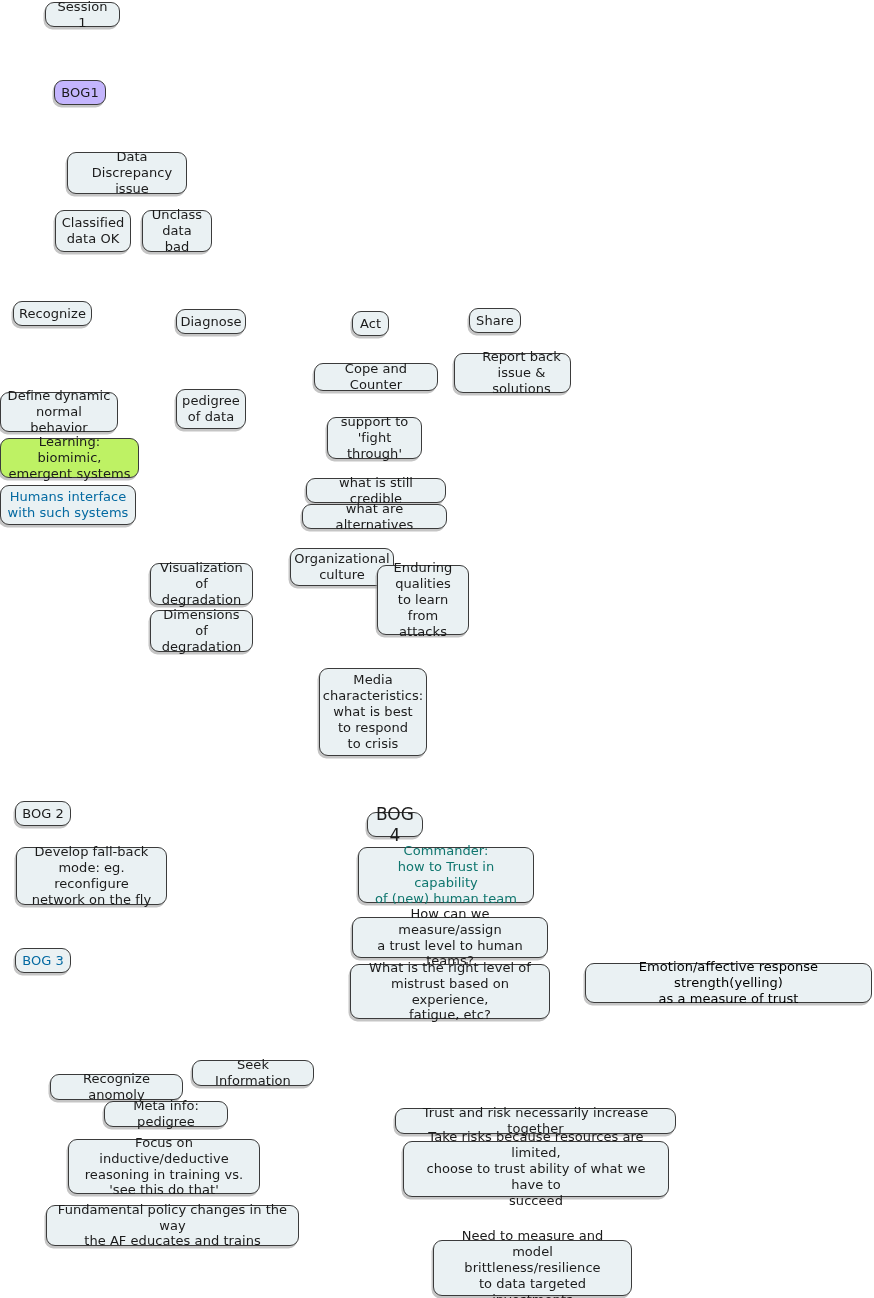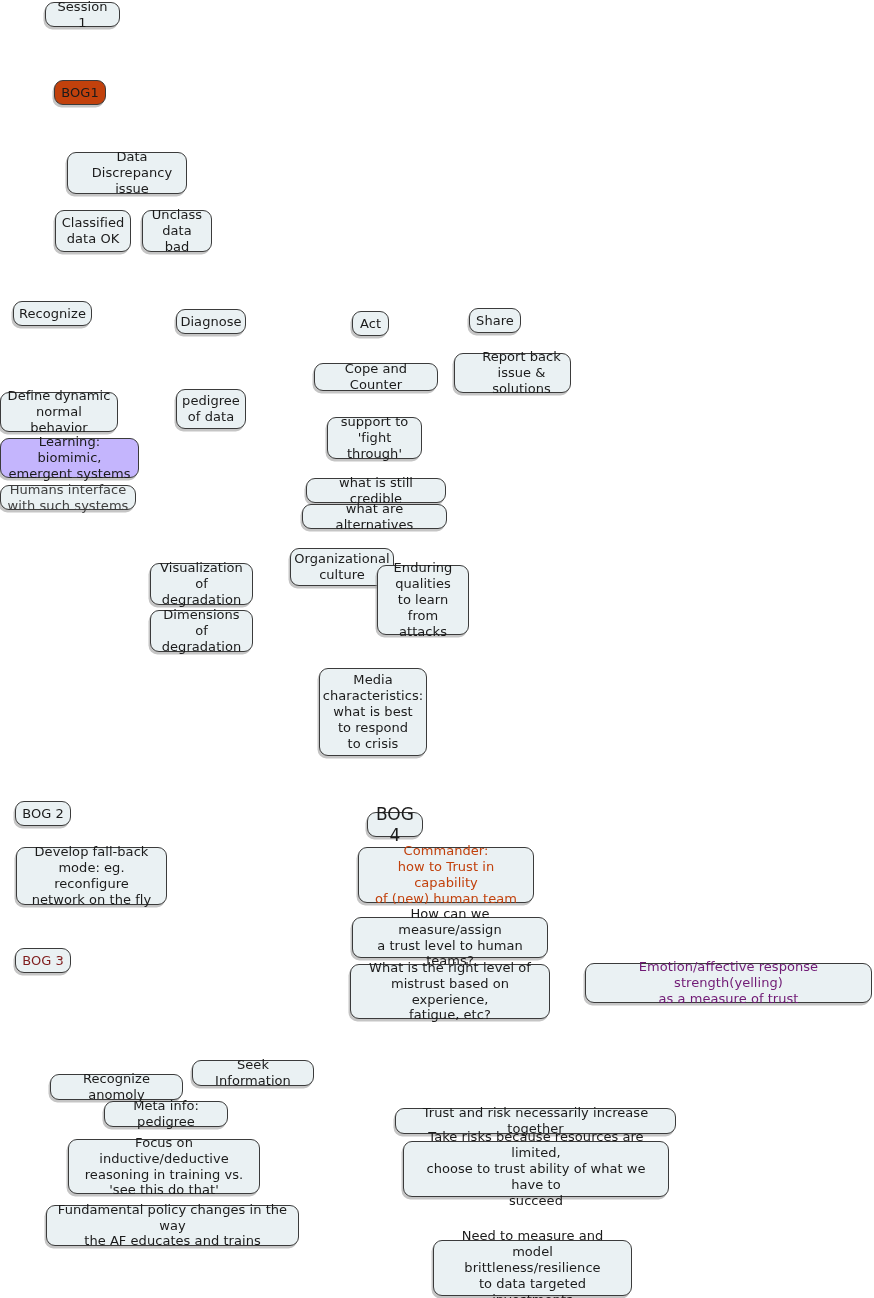--- a/index.html
+++ b/index.html
@@ -38,41 +38,41 @@
     box-shadow: -1.5px 2.5px 0 0 rgba(150,150,150,0.55);
     font-size: 13px;
     letter-spacing: 0.05px;
   }
 </style>
 </head>
 <body style="background: rgb(255, 255, 255);">
 
 <div id="canvas">
     <div class="node" style="left: 45px; top: 2px; width: 75px; height: 25px; font-size: 13px; background: rgb(234, 241, 243); border-color: rgb(59, 59, 59); color: rgb(27, 27, 27);">Session 1</div>
-    <div class="node" style="left: 54px; top: 80px; width: 52px; height: 25px; font-size: 13px; background: #c2410c; border-color: rgb(59, 59, 59); color: rgb(27, 27, 27);">BOG1</div>
+    <div class="node" style="left: 54px; top: 80px; width: 52px; height: 25px; font-size: 13px; background: #c4b5fd; border-color: rgb(59, 59, 59); color: rgb(27, 27, 27);">BOG1</div>
     <div class="node" style="left: 67px; top: 152px; width: 120px; height: 42px; font-size: 13px; background: rgb(234, 241, 243); border-color: rgb(59, 59, 59); color: rgb(27, 27, 27); padding-left: 16px;">Data Discrepancy
 issue</div>
     <div class="node" style="left: 55px; top: 210px; width: 76px; height: 42px; font-size: 13px; background: rgb(234, 241, 243); border-color: rgb(59, 59, 59); color: rgb(27, 27, 27);">Classified
 data OK</div>
     <div class="node" style="left: 142px; top: 210px; width: 70px; height: 42px; font-size: 13px; background: rgb(234, 241, 243); border-color: rgb(59, 59, 59); color: rgb(27, 27, 27);">Unclass
 data bad</div>
     <div class="node" style="left: 13px; top: 301px; width: 79px; height: 25px; font-size: 13px; background: rgb(234, 241, 243); border-color: rgb(59, 59, 59); color: rgb(27, 27, 27);">Recognize</div>
     <div class="node" style="left: 176px; top: 309px; width: 70px; height: 25px; font-size: 13px; background: rgb(234, 241, 243); border-color: rgb(59, 59, 59); color: rgb(27, 27, 27);">Diagnose</div>
     <div class="node" style="left: 352px; top: 311px; width: 37px; height: 25px; font-size: 13px; background: rgb(234, 241, 243); border-color: rgb(59, 59, 59); color: rgb(27, 27, 27);">Act</div>
     <div class="node" style="left: 469px; top: 308px; width: 52px; height: 25px; font-size: 13px; background: rgb(234, 241, 243); border-color: rgb(59, 59, 59); color: rgb(27, 27, 27);">Share</div>
     <div class="node" style="left: 314px; top: 363px; width: 124px; height: 28px; font-size: 13px; background: rgb(234, 241, 243); border-color: rgb(59, 59, 59); color: rgb(27, 27, 27);">Cope and Counter</div>
     <div class="node" style="left: 454px; top: 353px; width: 117px; height: 40px; font-size: 13px; background: rgb(234, 241, 243); border-color: rgb(59, 59, 59); color: rgb(27, 27, 27); padding-left: 24px;">Report back
 issue &amp; solutions</div>
     <div class="node" style="left: 0px; top: 392px; width: 118px; height: 40px; font-size: 13px; background: rgb(234, 241, 243); border-color: rgb(59, 59, 59); color: rgb(27, 27, 27);">Define dynamic
 normal behavior</div>
     <div class="node" style="left: 176px; top: 389px; width: 70px; height: 40px; font-size: 13px; background: rgb(234, 241, 243); border-color: rgb(59, 59, 59); color: rgb(27, 27, 27);">pedigree
 of data</div>
-    <div class="node" style="left: 0px; top: 438px; width: 139px; height: 40px; font-size: 13px; background: #c4b5fd; border-color: rgb(59, 59, 59); color: rgb(27, 27, 27);">Learning: biomimic,
+    <div class="node" style="left: 0px; top: 438px; width: 139px; height: 40px; font-size: 13px; background: #bef264; border-color: rgb(59, 59, 59); color: rgb(27, 27, 27);">Learning: biomimic,
 emergent systems</div>
-    <div class="node" style="left: 0px; top: 485px; width: 136px; height: 25px; font-size: 13px; background: rgb(234, 241, 243); border-color: rgb(59, 59, 59); color: #404040;">Humans interface
+    <div class="node" style="left: 0px; top: 485px; width: 136px; height: 40px; font-size: 13px; background: rgb(234, 241, 243); border-color: rgb(59, 59, 59); color: #0369a1;">Humans interface
 with such systems</div>
     <div class="node" style="left: 327px; top: 417px; width: 95px; height: 42px; font-size: 13px; background: rgb(234, 241, 243); border-color: rgb(59, 59, 59); color: rgb(27, 27, 27);">support to
 'fight through'</div>
     <div class="node" style="left: 306px; top: 478px; width: 140px; height: 25px; font-size: 13px; background: rgb(234, 241, 243); border-color: rgb(59, 59, 59); color: rgb(27, 27, 27);">what is still credible</div>
     <div class="node" style="left: 302px; top: 504px; width: 145px; height: 25px; font-size: 13px; background: rgb(234, 241, 243); border-color: rgb(59, 59, 59); color: rgb(27, 27, 27);">what are alternatives</div>
     <div class="node" style="left: 290px; top: 548px; width: 104px; height: 38px; font-size: 13px; background: rgb(234, 241, 243); border-color: rgb(59, 59, 59); color: rgb(27, 27, 27);">Organizational
 culture</div>
     <div class="node" style="left: 377px; top: 565px; width: 92px; height: 70px; font-size: 13px; background: rgb(234, 241, 243); border-color: rgb(59, 59, 59); color: rgb(27, 27, 27);">Enduring
 qualities
 to learn
@@ -84,30 +84,30 @@
     <div class="node" style="left: 319px; top: 668px; width: 108px; height: 88px; font-size: 13px; background: rgb(234, 241, 243); border-color: rgb(59, 59, 59); color: rgb(27, 27, 27);">Media
 characteristics:
 what is best
 to respond
 to crisis</div>
     <div class="node" style="left: 15px; top: 801px; width: 56px; height: 25px; font-size: 13px; background: rgb(234, 241, 243); border-color: rgb(59, 59, 59); color: rgb(27, 27, 27);">BOG 2</div>
     <div class="node" style="left: 367px; top: 812px; width: 56px; height: 25px; font-size: 17px; background: rgb(234, 241, 243); border-color: rgb(59, 59, 59); color: rgb(27, 27, 27);">BOG 4</div>
     <div class="node" style="left: 16px; top: 847px; width: 151px; height: 58px; font-size: 13px; background: rgb(234, 241, 243); border-color: rgb(59, 59, 59); color: rgb(27, 27, 27);">Develop fall-back
 mode: eg. reconfigure
 network on the fly</div>
-    <div class="node" style="left: 358px; top: 847px; width: 176px; height: 56px; font-size: 13px; background: rgb(234, 241, 243); border-color: rgb(59, 59, 59); color: #c2410c;">Commander:
+    <div class="node" style="left: 358px; top: 847px; width: 176px; height: 56px; font-size: 13px; background: rgb(234, 241, 243); border-color: rgb(59, 59, 59); color: #0f766e;">Commander:
 how to Trust in capability
 of (new) human team</div>
     <div class="node" style="left: 352px; top: 917px; width: 196px; height: 41px; font-size: 13px; background: rgb(234, 241, 243); border-color: rgb(59, 59, 59); color: rgb(27, 27, 27);">How can we measure/assign
 a trust level to human teams?</div>
-    <div class="node" style="left: 15px; top: 948px; width: 56px; height: 25px; font-size: 13px; background: rgb(234, 241, 243); border-color: rgb(59, 59, 59); color: #7f1d1d;">BOG 3</div>
+    <div class="node" style="left: 15px; top: 948px; width: 56px; height: 25px; font-size: 13px; background: rgb(234, 241, 243); border-color: rgb(59, 59, 59); color: #0369a1;">BOG 3</div>
     <div class="node" style="left: 350px; top: 964px; width: 200px; height: 55px; font-size: 13px; background: rgb(234, 241, 243); border-color: rgb(59, 59, 59); color: rgb(27, 27, 27);">What is the right level of
 mistrust based on experience,
 fatigue, etc?</div>
-    <div class="node" style="left: 585px; top: 963px; width: 287px; height: 40px; font-size: 13px; background: rgb(234, 241, 243); border-color: rgb(59, 59, 59); color: #701a75;">Emotion/affective response strength(yelling)
+    <div class="node" style="left: 585px; top: 963px; width: 287px; height: 40px; font-size: 13px; background: rgb(234, 241, 243); border-color: rgb(59, 59, 59); color: #000000;">Emotion/affective response strength(yelling)
 as a measure of trust</div>
     <div class="node" style="left: 50px; top: 1059px; width: 133px; height: 26px; font-size: 13px; background: rgb(234, 241, 243); border-color: rgb(59, 59, 59); color: rgb(27, 27, 27); margin-top: 15px;">Recognize anomoly</div>
     <div class="node" style="left: 192px; top: 1060px; width: 122px; height: 26px; font-size: 13px; background: rgb(234, 241, 243); border-color: rgb(59, 59, 59); color: rgb(27, 27, 27);">Seek Information</div>
     <div class="node" style="left: 395px; top: 1108px; width: 281px; height: 26px; font-size: 13px; background: rgb(234, 241, 243); border-color: rgb(59, 59, 59); color: rgb(27, 27, 27);">Trust and risk necessarily increase together</div>
     <div class="node" style="left: 104px; top: 1101px; width: 124px; height: 26px; font-size: 13px; background: rgb(234, 241, 243); border-color: rgb(59, 59, 59); color: rgb(27, 27, 27);">Meta info: pedigree</div>
     <div class="node" style="left: 403px; top: 1141px; width: 266px; height: 56px; font-size: 13px; background: rgb(234, 241, 243); border-color: rgb(59, 59, 59); color: rgb(27, 27, 27);">Take risks because resources are limited,
 choose to trust ability of what we have to
 succeed</div>
     <div class="node" style="left: 46px; top: 1205px; width: 253px; height: 41px; font-size: 13px; background: rgb(234, 241, 243); border-color: rgb(59, 59, 59); color: rgb(27, 27, 27);">Fundamental policy changes in the way
 the AF educates and trains</div>

